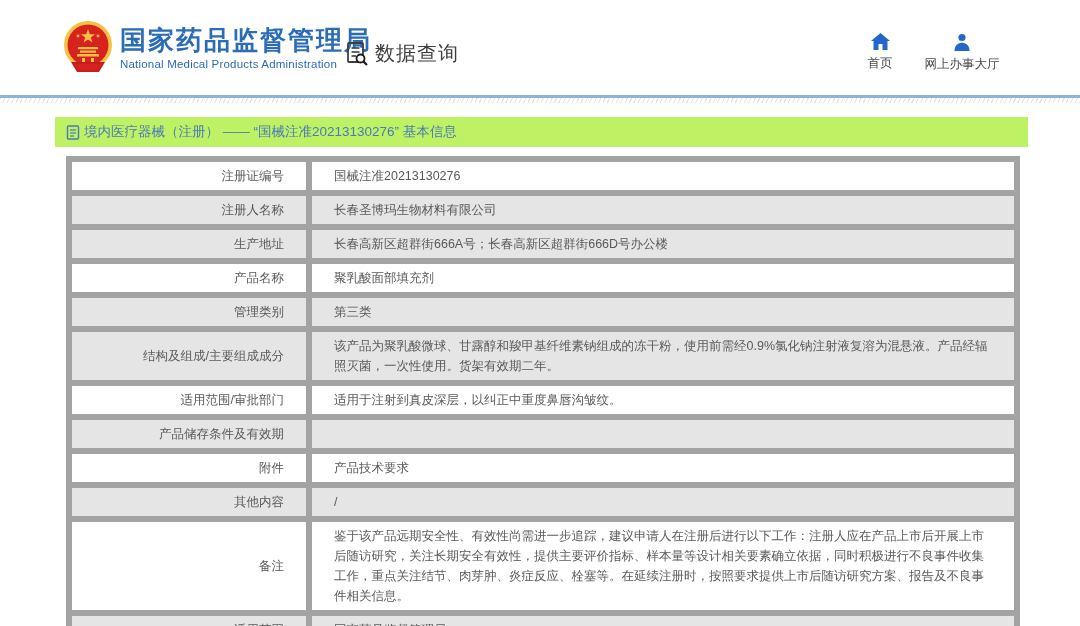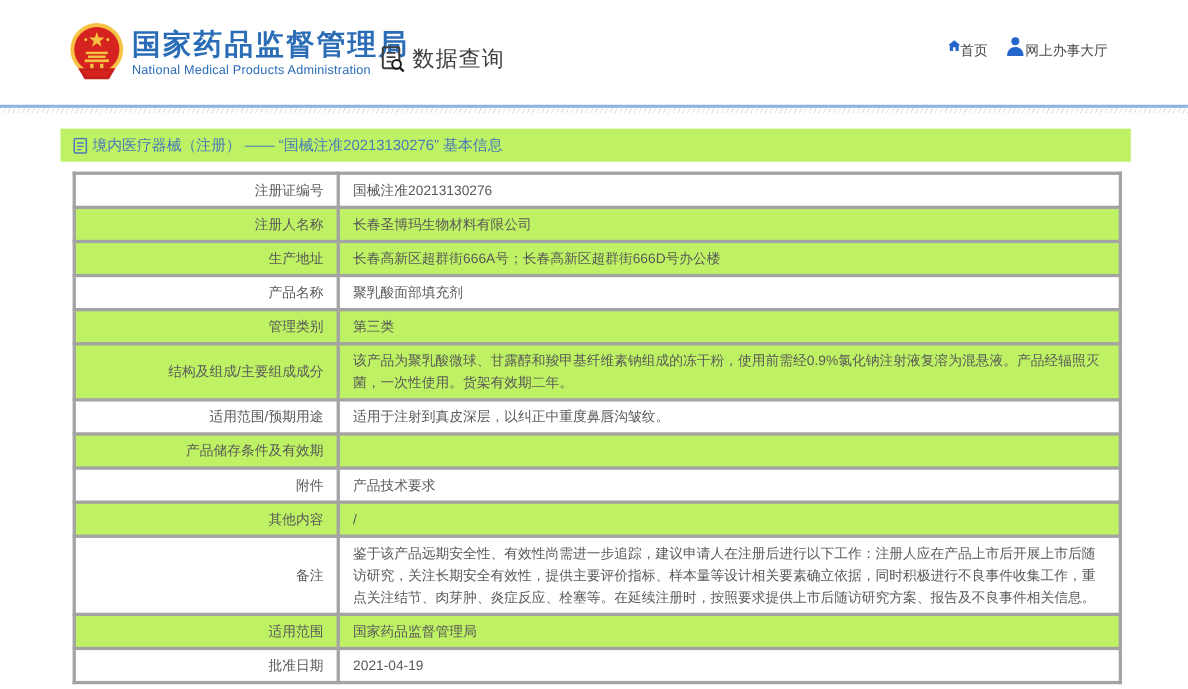--- a/index.html
+++ b/index.html
@@ -7,40 +7,40 @@
     font-family:"Liberation Sans","DejaVu Sans",sans-serif; }
 
   
   .header { position:relative; height:95px; background:#fff; }
   .logo { position:absolute; left:63px; top:20px; width:50px; height:56px; }
   .brand { position:absolute; left:120px; top:25px; }
   .brand-title { font-size:26px; font-weight:bold; color:#2b6cb6; letter-spacing:2px; line-height:30px; }
   .brand-sub { font-size:11.5px; color:#2b6cb6; margin-top:3px; letter-spacing:0.2px; }
   .query { position:absolute; left:344px; top:40px; display:flex; align-items:center; gap:5px; }
   .query-label { font-size:20px; color:#3d3d3d; letter-spacing:1px; }
-  .nav-item { position:absolute; top:33px; display:flex; cursor:pointer; }
+  .nav-item { position:absolute; top:33px; display:flex; flex-direction:column; align-items:center; cursor:pointer; }
   .nav-item .lbl { font-size:12.5px; color:#4a4a4a; margin-top:5px; white-space:nowrap; }
   .nav-home { left:862px; width:36px; }
   .nav-hall { left:914px; width:96px; }
 
   
   .sep { border-top:3px solid #8ab5dc; height:8px;
     background:repeating-linear-gradient(115deg, rgba(130,130,130,.22) 0 1px, transparent 1px 4px); }
 
   
   .titlebar { margin:14px 52px 0 55px; height:30px; background:#bef264;
     display:flex; align-items:center; padding-left:11px; }
   .titlebar .txt { color:#4a7ab8; font-size:13.5px; margin-left:4px; }
 
   table.info { margin:9px 0 0 66px; width:954px; border-collapse:collapse; table-layout:fixed; }
-  table.info td { border:3px solid #a3a3a3; font-size:12.5px; color:#595959;
-    line-height:20px; padding:4px 12px; vertical-align:middle; }
+  table.info td { border:6px solid #a3a3a3; font-size:12.5px; color:#595959;
+    line-height:20px; padding:4px 22px; vertical-align:middle; }
   td.lab { width:240px; text-align:right; }
   td.val { text-align:left; word-break:break-all; }
-  tr.even { background:#bef264; }
+  tr.even { background:#e5e5e5; }
   tr.odd { background:#ffffff; }
 </style>
 </head>
 <body>
 
 <div class="header">
 
   <div class="logo">
     <svg width="50" height="56" viewBox="0 0 50 56">
       <circle cx="25" cy="25" r="24" fill="#f7c243"></circle>
@@ -123,21 +123,21 @@
       </tr>
       <tr class="even">
         <td class="lab">管理类别</td>
         <td class="val">第三类</td>
       </tr>
       <tr class="even">
         <td class="lab">结构及组成/主要组成成分</td>
         <td class="val">该产品为聚乳酸微球、甘露醇和羧甲基纤维素钠组成的冻干粉，使用前需经0.9%氯化钠注射液复溶为混悬液。产品经辐照灭菌，一次性使用。货架有效期二年。</td>
       </tr>
       <tr class="odd">
-        <td class="lab">适用范围/预期用途</td>
+        <td class="lab">适用范围/审批部门</td>
         <td class="val">适用于注射到真皮深层，以纠正中重度鼻唇沟皱纹。</td>
       </tr>
       <tr class="even">
         <td class="lab">产品储存条件及有效期</td>
         <td class="val"></td>
       </tr>
       <tr class="odd">
         <td class="lab">附件</td>
         <td class="val">产品技术要求</td>
       </tr>

